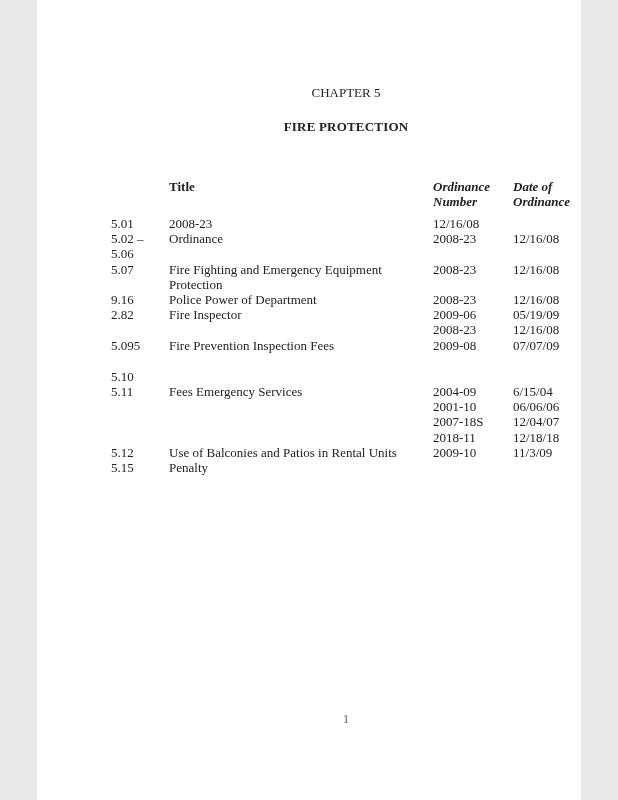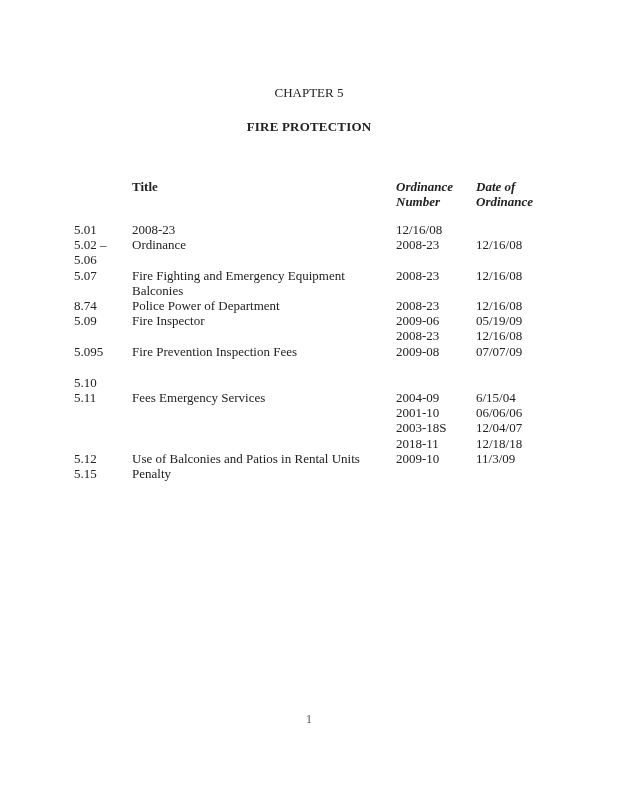--- a/index.html
+++ b/index.html
@@ -1,18 +1,18 @@
 <!DOCTYPE html>
 <html><head>
 <meta charset="utf-8">
 <style>
   html, body { margin:0; padding:0; background:#e8e8e8; }
   .page {
     position:relative;
-    width:618px; height:800px;
+    width:544px; height:800px;
     margin:0 auto;
     background:#ffffff;
     font-family:"Liberation Serif","DejaVu Serif",serif;
     font-size:13px;
     line-height:15.2px;
     color:#222222;
     overflow:hidden;
   }
   .centered {
     position:absolute; left:0; width:618px; text-align:center;
@@ -22,21 +22,21 @@
   .doc-title { font-weight:bold; letter-spacing:0.2px; }
   .repeal-note { }
 
   .toc-table {
     position:absolute; left:74px; top:178.5px; width:504px;
   }
   .thead {
     display:grid;
     grid-template-columns:58px 264px 80px 102px;
     font-weight:bold;
-    margin-bottom:13px;
+    margin-bottom:7px;
   }
   .thead .num-hdr, .thead .date-hdr { font-style:italic; }
   .hline { display:block; }
   .trow {
     display:grid;
     grid-template-columns:58px 264px 80px 102px;
   }
   .trow > span { display:block; min-height:15.2px; }
   .gap-above { margin-top:16px; }
 
@@ -89,32 +89,32 @@
       <span></span>
     </div>
     <div class="trow">
       <span>5.07</span>
       <span>Fire Fighting and Emergency Equipment</span>
       <span>2008-23</span>
       <span>12/16/08</span>
     </div>
     <div class="trow">
       <span></span>
-      <span>Balconies</span>
+      <span>Protection</span>
       <span></span>
       <span></span>
     </div>
     <div class="trow">
-      <span>8.74</span>
+      <span>9.16</span>
       <span>Police Power of Department</span>
       <span>2008-23</span>
       <span>12/16/08</span>
     </div>
     <div class="trow">
-      <span>5.09</span>
+      <span>2.82</span>
       <span>Fire Inspector</span>
       <span>2009-06</span>
       <span>05/19/09</span>
     </div>
     <div class="trow">
       <span></span>
       <span></span>
       <span>2008-23</span>
       <span>12/16/08</span>
     </div>
@@ -137,21 +137,21 @@
     </div>
     <div class="trow">
       <span></span>
       <span></span>
       <span>2001-10</span>
       <span>06/06/06</span>
     </div>
     <div class="trow">
       <span></span>
       <span></span>
-      <span>2003-18S</span>
+      <span>2007-18S</span>
       <span>12/04/07</span>
     </div>
     <div class="trow">
       <span></span>
       <span></span>
       <span>2018-11</span>
       <span>12/18/18</span>
     </div>
     <div class="trow">
       <span>5.12</span>

